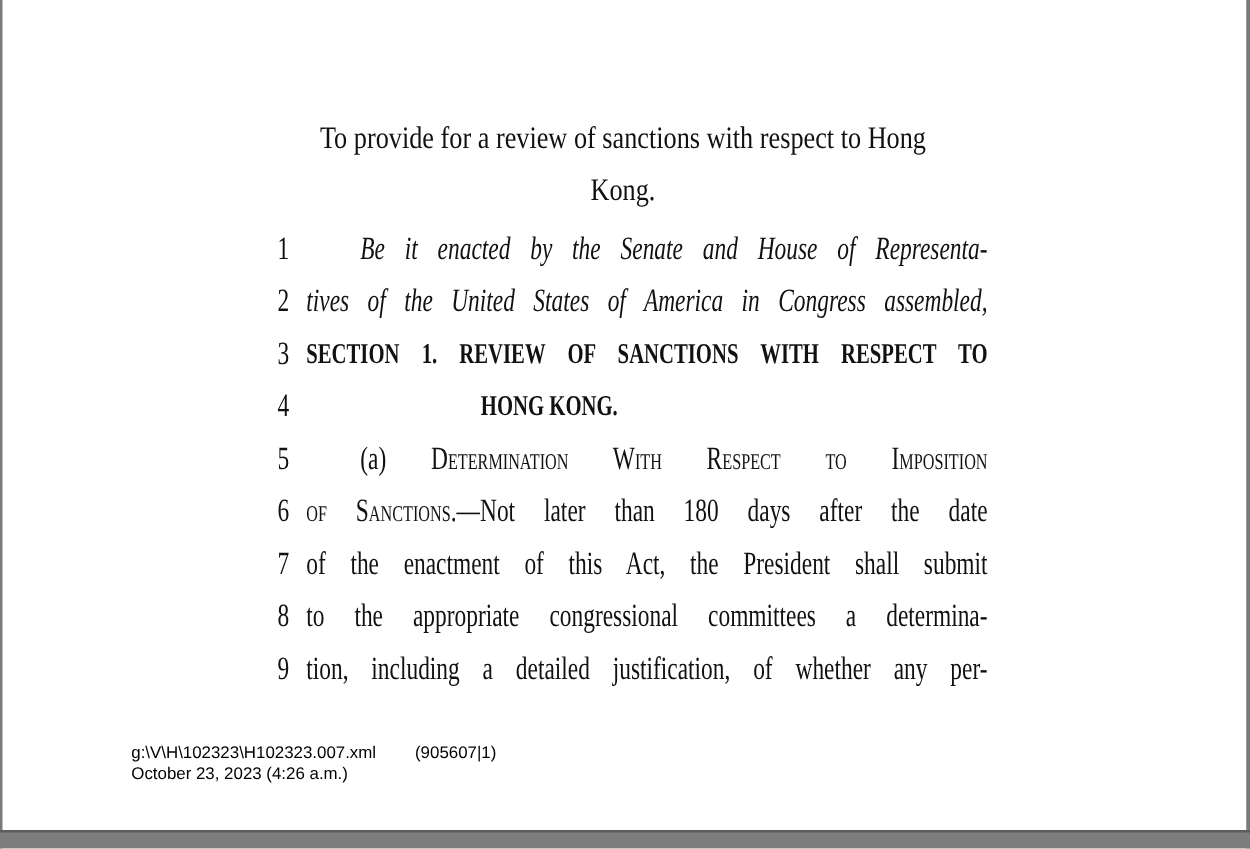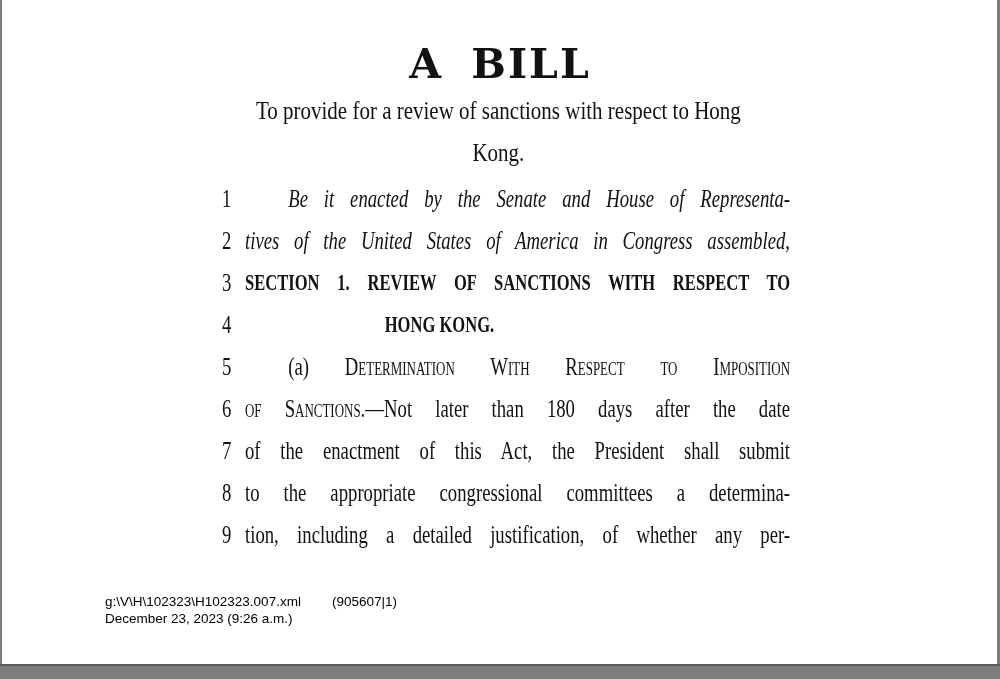--- a/index.html
+++ b/index.html
@@ -60,21 +60,20 @@
 </style>
 </head>
 <body>
 
 <div class="screen">
 
   <div class="edge-left"></div>
   <div class="edge-right"></div>
   <div class="band-bottom"></div>
 
-  <div class="title">A BILL</div>
 
   <div class="subtitle">
     <div>To provide for a review of sanctions with respect to Hong</div>
     <div>Kong.</div>
   </div>
 
   <div class="bill-body">
 
     <div class="line">
       <span class="num">1</span>
@@ -122,17 +121,17 @@
     </div>
 
   </div>
 
   <div class="footer">
     <div class="footer-row">
       <span class="footer-path">g:\V\H\102323\H102323.007.xml</span>
       <span>(905607|1)</span>
     </div>
     <div class="footer-row">
-      <span>December 23, 2023 (9:26 a.m.)</span>
+      <span>October 23, 2023 (4:26 a.m.)</span>
     </div>
   </div>
 
 </div>
 
 </body></html>

